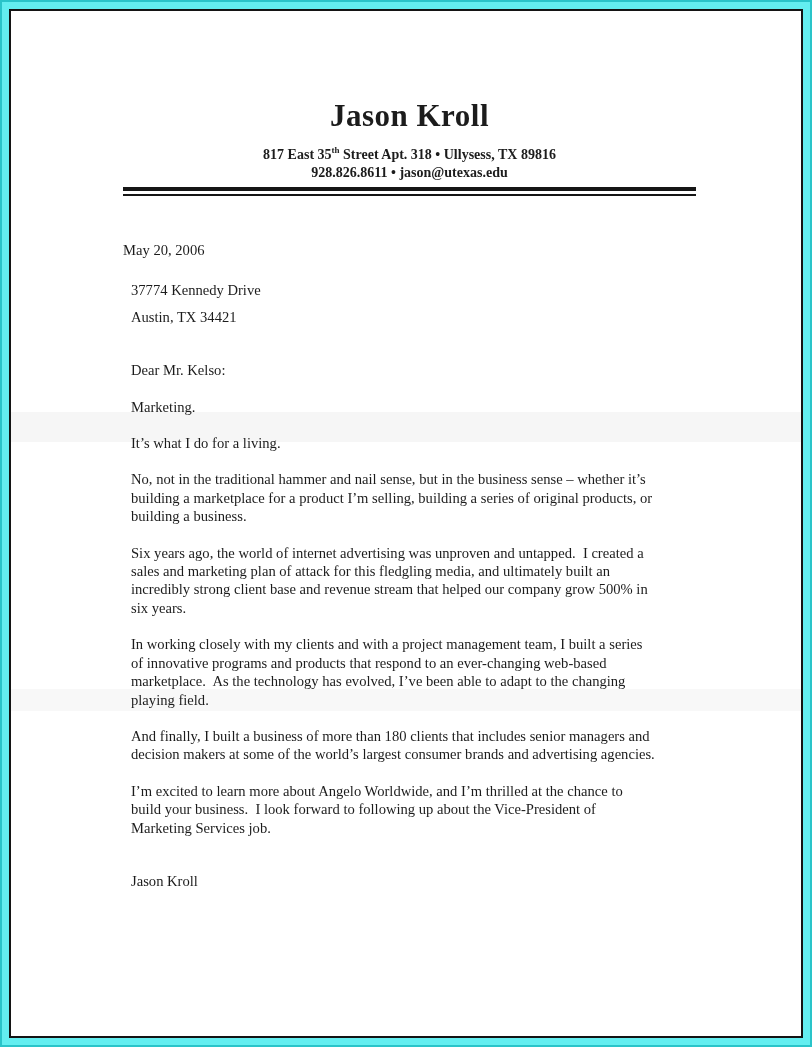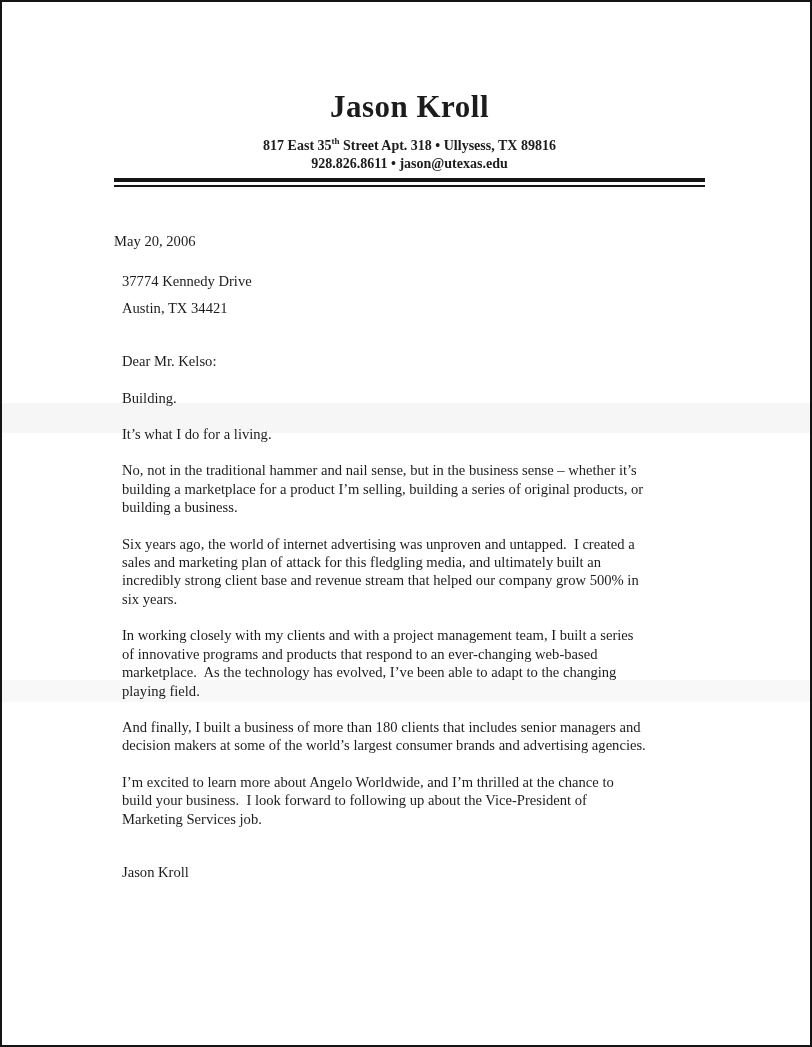--- a/index.html
+++ b/index.html
@@ -4,20 +4,21 @@
 <style>
   html, body { margin: 0; padding: 0; }
   body { background: #ffffff; }
 
   .screen {
     width: 812px;
     height: 1047px;
     box-sizing: border-box;
     background: var(--frame, #63eef0);
     box-shadow: inset 0 0 0 2px var(--frame_edge, #2ac4c9);
+    padding: 9px;
   }
 
   .page {
     position: relative;
     width: 100%;
     height: 100%;
     box-sizing: border-box;
     border: 2px solid var(--ink, #141414);
     background: var(--page, #ffffff);
     overflow: hidden;
@@ -99,21 +100,21 @@
       <div class="letter">
         <p class="date">May 20, 2006</p>
 
         <div class="recipient">
           <p>37774 Kennedy Drive</p>
           <p>Austin, TX 34421</p>
         </div>
 
         <p class="salutation">Dear Mr. Kelso:</p>
 
-        <p class="para">Building.</p>
+        <p class="para">Marketing.</p>
         <p class="para">It’s what I do for a living.</p>
         <p class="para">No, not in the traditional hammer and nail sense, but in the business sense – whether it’s
 building a marketplace for a product I’m selling, building a series of original products, or
 building a business.</p>
         <p class="para">Six years ago, the world of internet advertising was unproven and untapped.  I created a
 sales and marketing plan of attack for this fledgling media, and ultimately built an
 incredibly strong client base and revenue stream that helped our company grow 500% in
 six years.</p>
         <p class="para">In working closely with my clients and with a project management team, I built a series
 of innovative programs and products that respond to an ever-changing web-based

